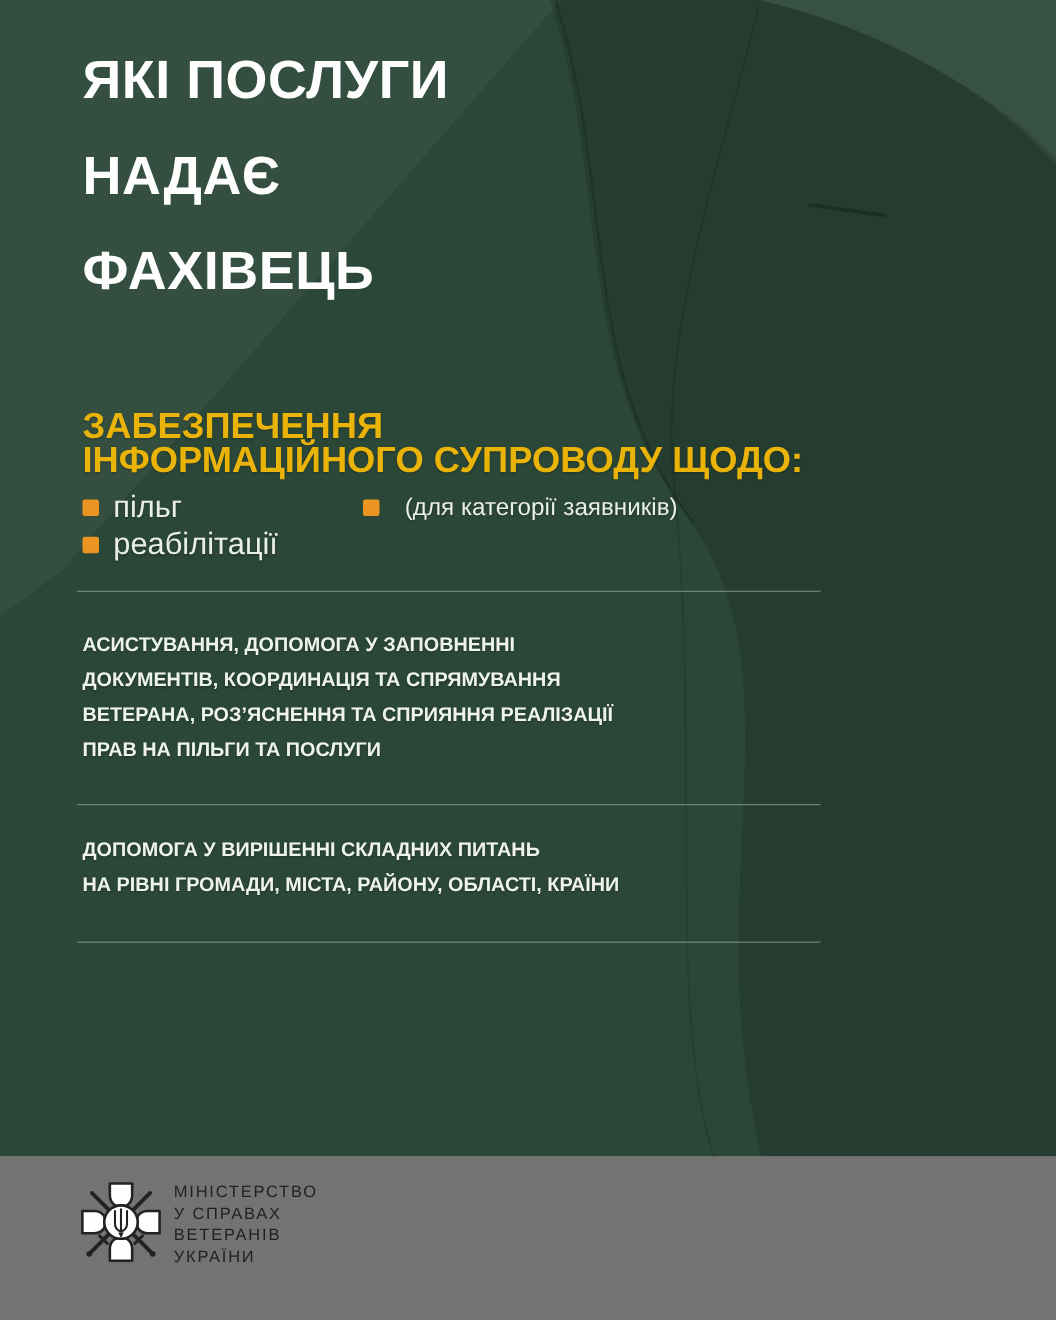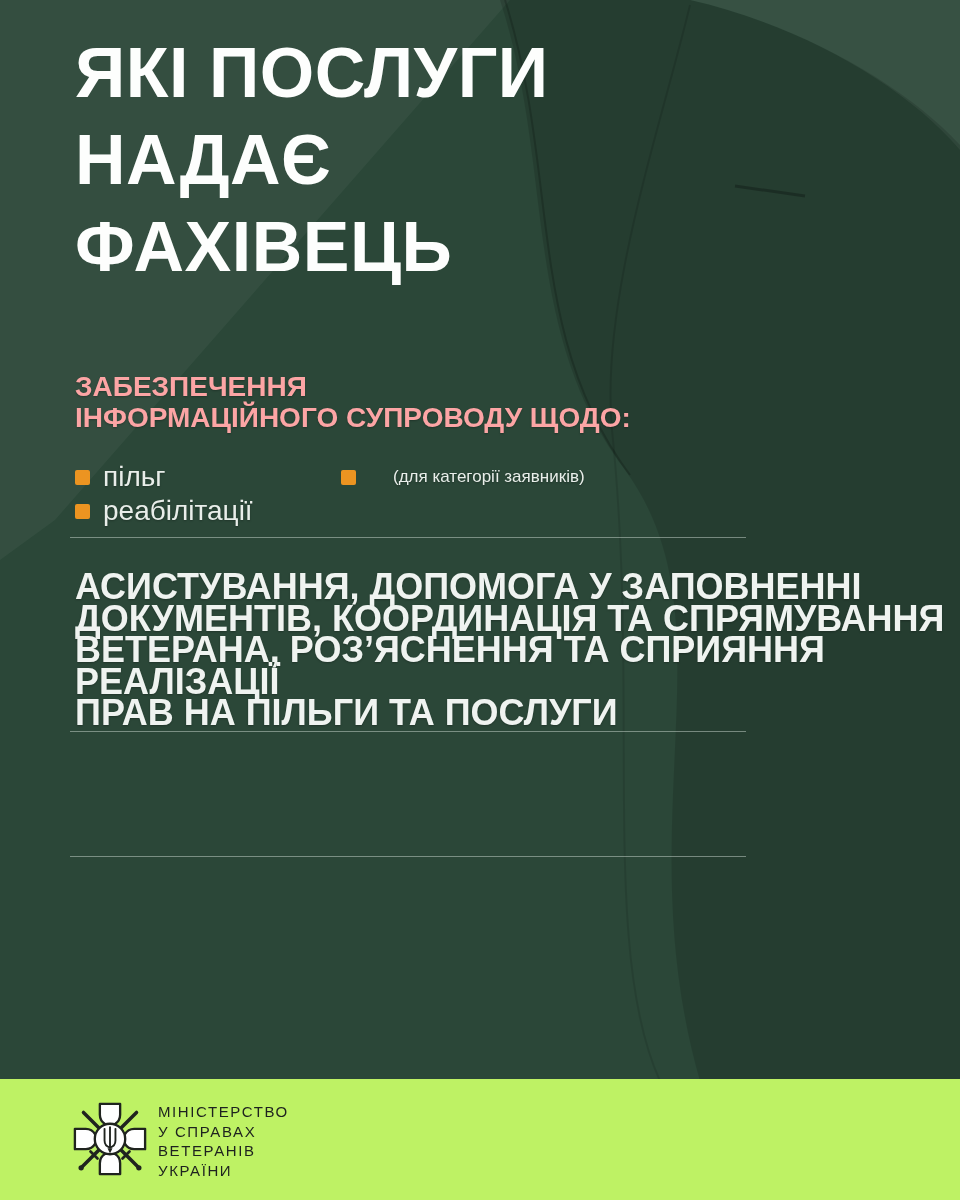--- a/index.html
+++ b/index.html
@@ -12,102 +12,102 @@
     background: #2B4738;
     overflow: hidden;
     font-family: "Liberation Sans", "DejaVu Sans", sans-serif;
     color: #EFF3F0;
   }
   .bg-art { position: absolute; inset: 0; width: 100%; height: 100%; }
 
   .title {
     position: absolute;
     left: 75px; top: 30px;
-    font-size: 70px;
+    font-size: 49px;
     line-height: 87px;
     font-weight: 800;
     letter-spacing: 0.5px;
     color: #FDFEFD;
     white-space: pre-line;
     text-transform: uppercase;
   }
 
   .sec-heading {
     position: absolute;
     left: 75px; top: 371px;
-    font-size: 28px;
+    font-size: 33px;
     line-height: 31px;
     font-weight: 700;
-    color: #fca5a5;
+    color: #eab308;
     white-space: pre-line;
     text-shadow: 0 1px 2px rgba(0,0,0,0.25);
   }
 
   .bullets {
     position: absolute;
-    left: 75px; top: 460px;
+    left: 75px; top: 444px;
     display: grid;
     grid-template-columns: 255px auto;
     grid-auto-flow: column;
     grid-template-rows: 34px 34px;
-    column-gap: 11px;
+    column-gap: 0;
   }
   .bullet-item {
     display: flex;
     align-items: center;
     font-size: 28px;
     line-height: 34px;
     font-weight: 400;
     color: #E9EEEA;
     white-space: nowrap;
     text-shadow: 0 1px 2px rgba(0,0,0,0.25);
   }
   .bullet-sq {
     width: 15px; height: 15px;
     border-radius: 2px;
     background: #EC9421;
     margin-right: 13px;
     flex: 0 0 auto;
   }
   .bullet-note {
-    font-size: 17px;
-    margin-left: 24px;
+    font-size: 22px;
+    margin-left: 10px;
     color: #E9EEEA;
   }
 
   .divider {
     position: absolute;
     left: 70px;
     width: 676px;
     height: 1px;
     background: rgba(210,222,214,0.48);
   }
   .divider-1 { top: 537px; }
   .divider-2 { top: 731px; }
   .divider-3 { top: 856px; }
 
   .sec-text {
     position: absolute;
     left: 75px;
-    font-size: 36px;
+    font-size: 18px;
     line-height: 31.5px;
     font-weight: 700;
     color: #EFF3F0;
     white-space: pre-line;
     text-shadow: 0 1px 2px rgba(0,0,0,0.25);
   }
   .sec-2 { top: 571px; }
   .sec-3 { top: 757px; }
   .sec-4 { top: 891px; }
 
   .footer {
     position: absolute;
     left: 0; bottom: 0;
-    width: 100%; height: 121px;
-    background: #bef264;
+    width: 100%; height: 149px;
+    background: #737373;
   }
   .footer-logo {
     position: absolute;
     left: 71px; top: 21px;
     width: 78px; height: 78px;
   }
   .ministry-name {
     position: absolute;
     left: 158px; top: 23px;
     font-size: 15px;
@@ -159,20 +159,22 @@
 
   <div class="divider divider-1"></div>
 
   <p class="sec-text sec-2">АСИСТУВАННЯ, ДОПОМОГА У ЗАПОВНЕННІ
 ДОКУМЕНТІВ, КООРДИНАЦІЯ ТА СПРЯМУВАННЯ
 ВЕТЕРАНА, РОЗ’ЯСНЕННЯ ТА СПРИЯННЯ РЕАЛІЗАЦІЇ
 ПРАВ НА ПІЛЬГИ ТА ПОСЛУГИ</p>
 
   <div class="divider divider-2"></div>
 
+  <p class="sec-text sec-3">ДОПОМОГА У ВИРІШЕННІ СКЛАДНИХ ПИТАНЬ
+НА РІВНІ ГРОМАДИ, МІСТА, РАЙОНУ, ОБЛАСТІ, КРАЇНИ</p>
 
   <div class="divider divider-3"></div>
 
 
   <div class="footer">
     <svg class="footer-logo" viewBox="0 0 100 100" aria-hidden="true">
 
       <g stroke="#20241F" stroke-linecap="round">
         <line x1="13" y1="87" x2="84" y2="16" stroke-width="4.5"></line>
         <line x1="87" y1="87" x2="16" y2="16" stroke-width="4.5"></line>

